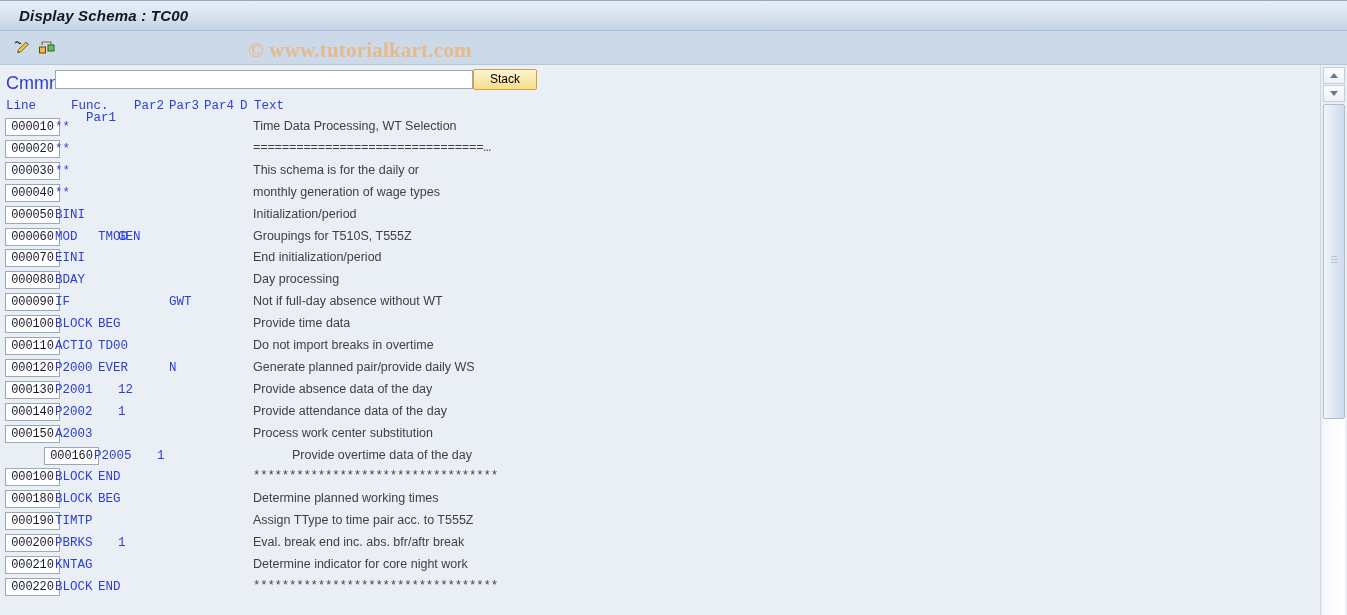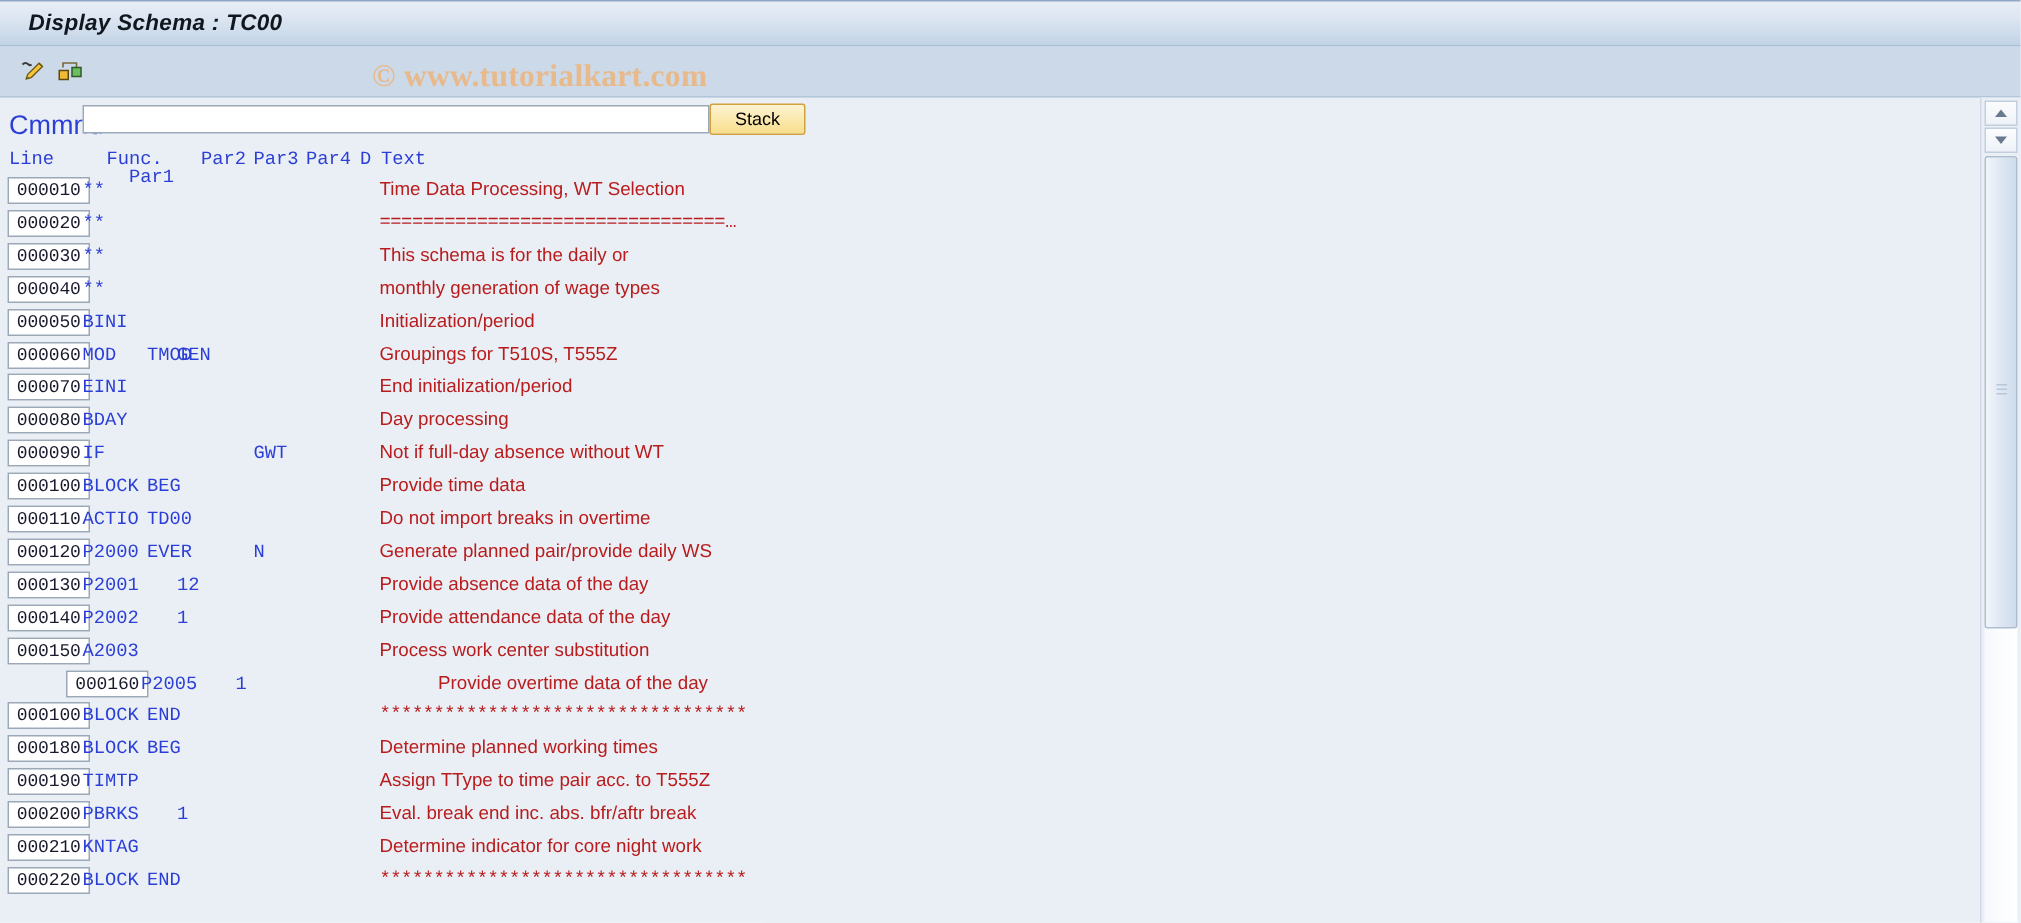--- a/index.html
+++ b/index.html
@@ -199,21 +199,21 @@
   .c-func { left: 55px; }
   .c-p1   { left: 98px; }
   .c-p2   { left: 118px; }
   .c-p3   { left: 169px; }
   .c-text {
     position: absolute;
     left: 253px;
     top: 2px;
     font-family: "Liberation Sans", sans-serif;
     font-size: 12.5px;
-    color: #b91c1c;
+    color: #404040;
     white-space: nowrap;
   }
   .c-text.mono {
     font-family: "Liberation Mono", monospace;
     font-size: 12.5px;
     letter-spacing: -0.3px;
   }
 
   
   .vscroll {

